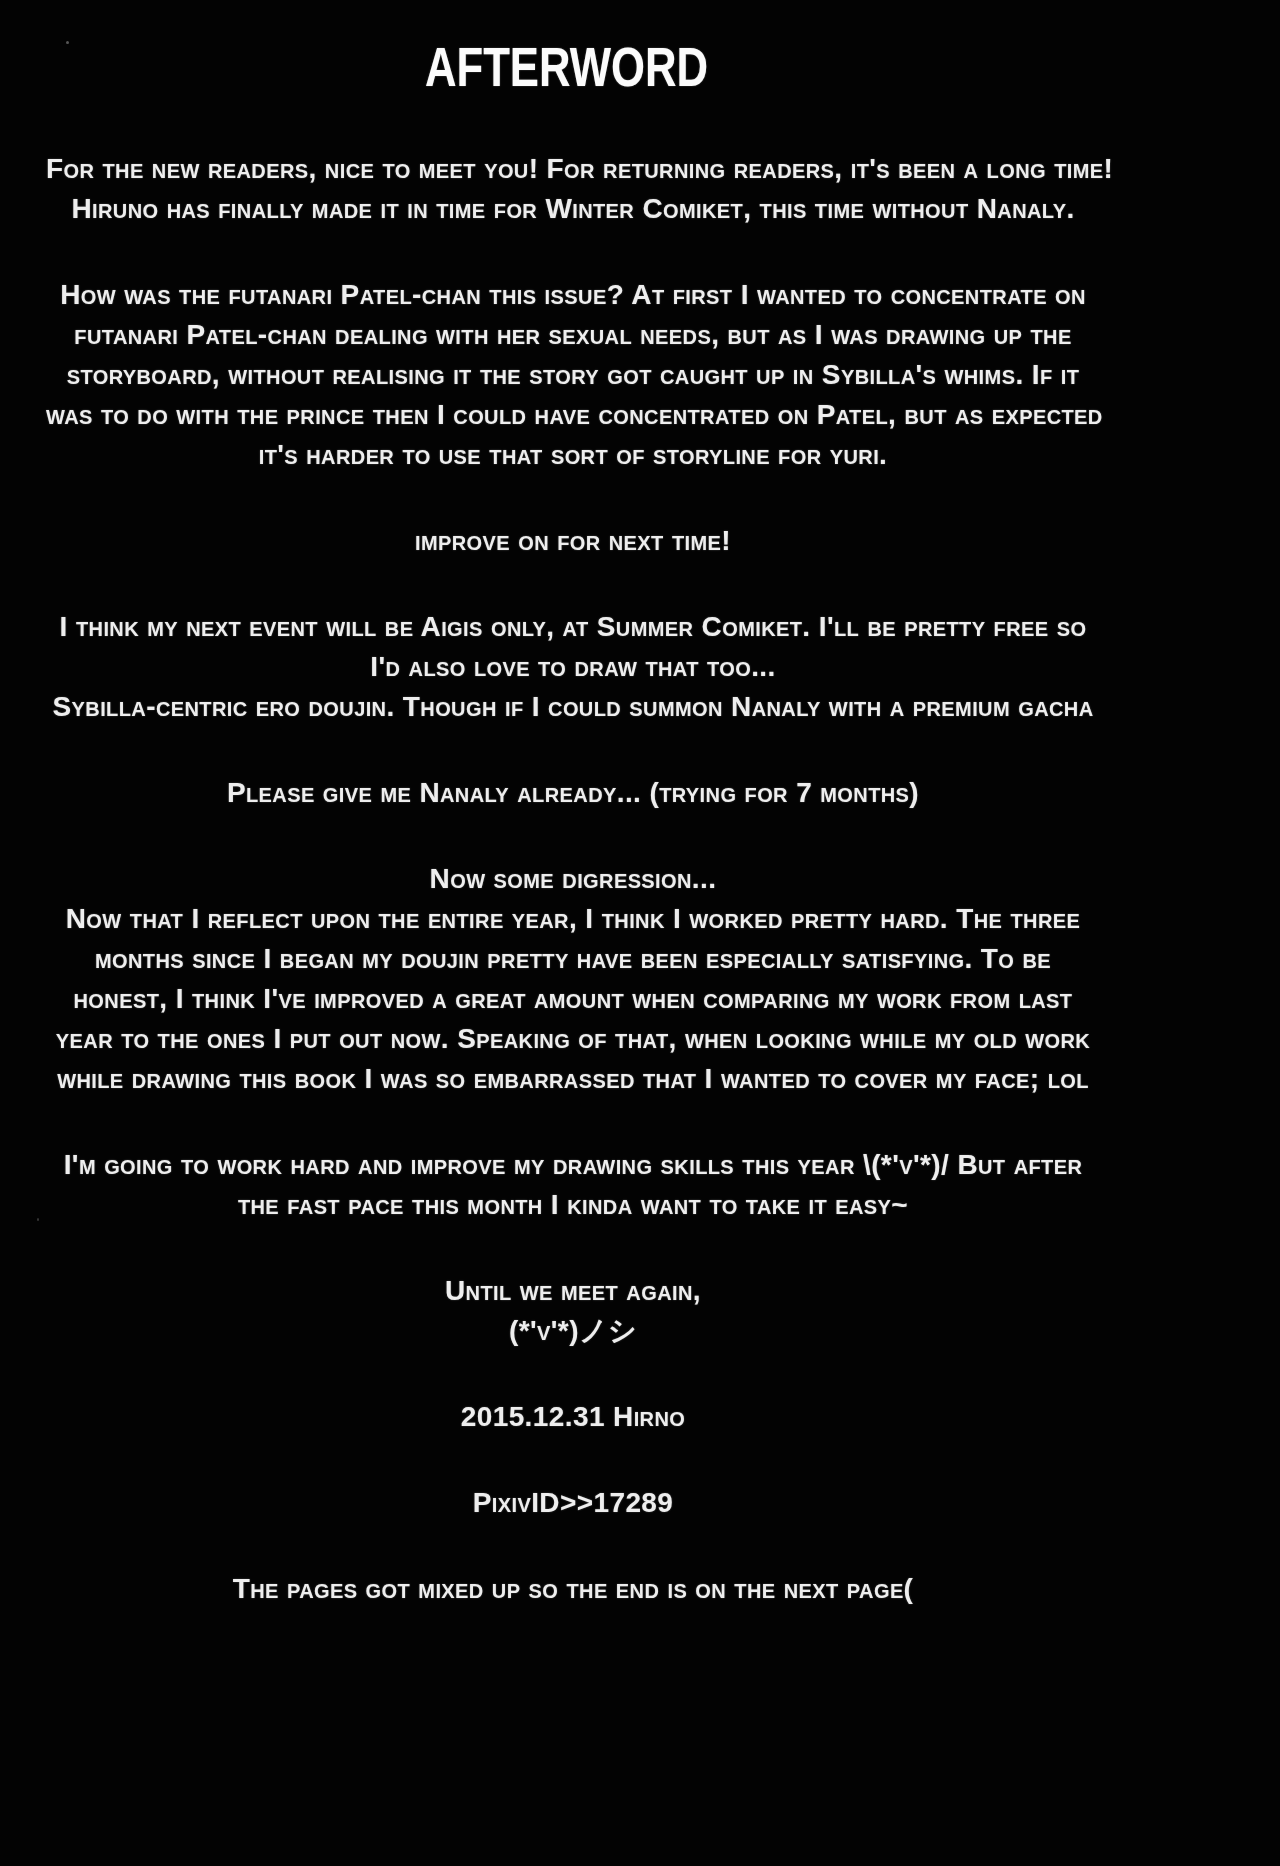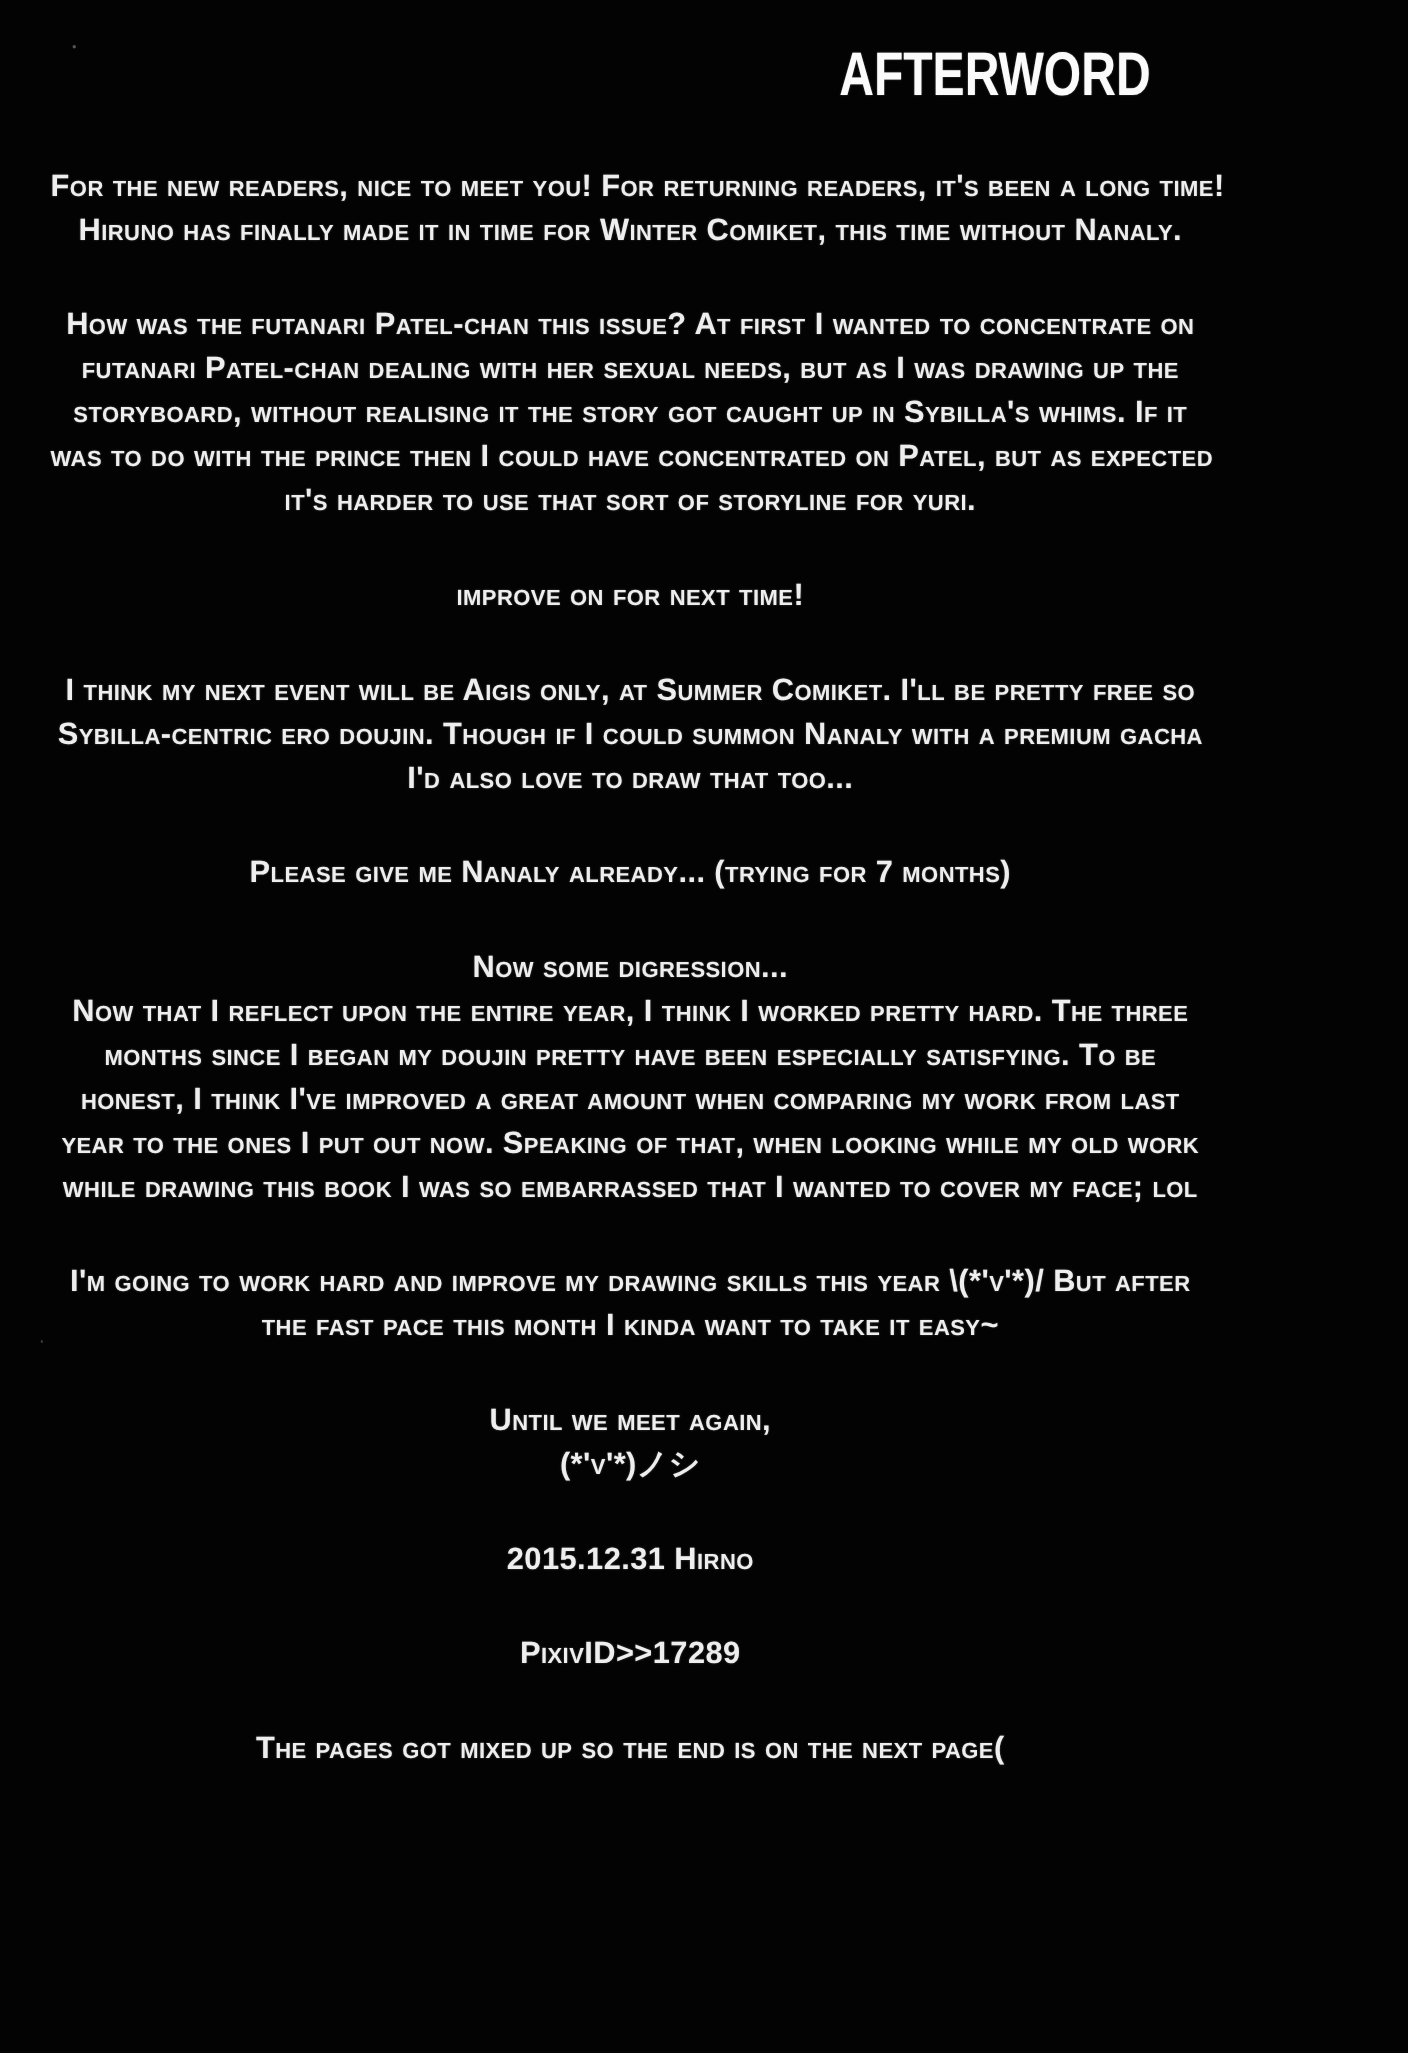--- a/index.html
+++ b/index.html
@@ -11,21 +11,21 @@
     position: relative;
     font-family: "Liberation Sans", "DejaVu Sans", sans-serif;
   }
   .page {
     box-sizing: border-box;
     width: 1100px;
     padding: 34px 0 0 46px;
   }
   .title-wrap {
     width: 1040px;
-    text-align: right;
+    text-align: center;
     margin-bottom: 50px;
   }
   h1.title {
     display: inline-block;
     margin: 0;
     color: #fbfbfb;
     font-size: 56px;
     font-weight: 700;
     letter-spacing: 0px;
     transform: scaleX(0.78);
@@ -73,22 +73,22 @@
         <div class="line">futanari Patel-chan dealing with her sexual needs, but as I was drawing up the</div>
         <div class="line">storyboard, without realising it the story got caught up in Sybilla's whims. If it</div>
         <div class="line">was to do with the prince then I could have concentrated on Patel, but as expected</div>
         <div class="line">it's harder to use that sort of storyline for yuri.</div>
       </div>
       <div class="paragraph">
         <div class="line">improve on for next time!</div>
       </div>
       <div class="paragraph">
         <div class="line">I think my next event will be Aigis only, at Summer Comiket. I'll be pretty free so</div>
+        <div class="line">I'd also love to draw that too...</div>
         <div class="line">Sybilla-centric ero doujin. Though if I could summon Nanaly with a premium gacha</div>
-        <div class="line">I'd also love to draw that too...</div>
       </div>
       <div class="paragraph">
         <div class="line">Please give me Nanaly already... (trying for 7 months)</div>
       </div>
       <div class="paragraph">
         <div class="line">Now some digression...</div>
         <div class="line">Now that I reflect upon the entire year, I think I worked pretty hard. The three</div>
         <div class="line">months since I began my doujin pretty have been especially satisfying. To be</div>
         <div class="line">honest, I think I've improved a great amount when comparing my work from last</div>
         <div class="line">year to the ones I put out now. Speaking of that, when looking while my old work</div>

